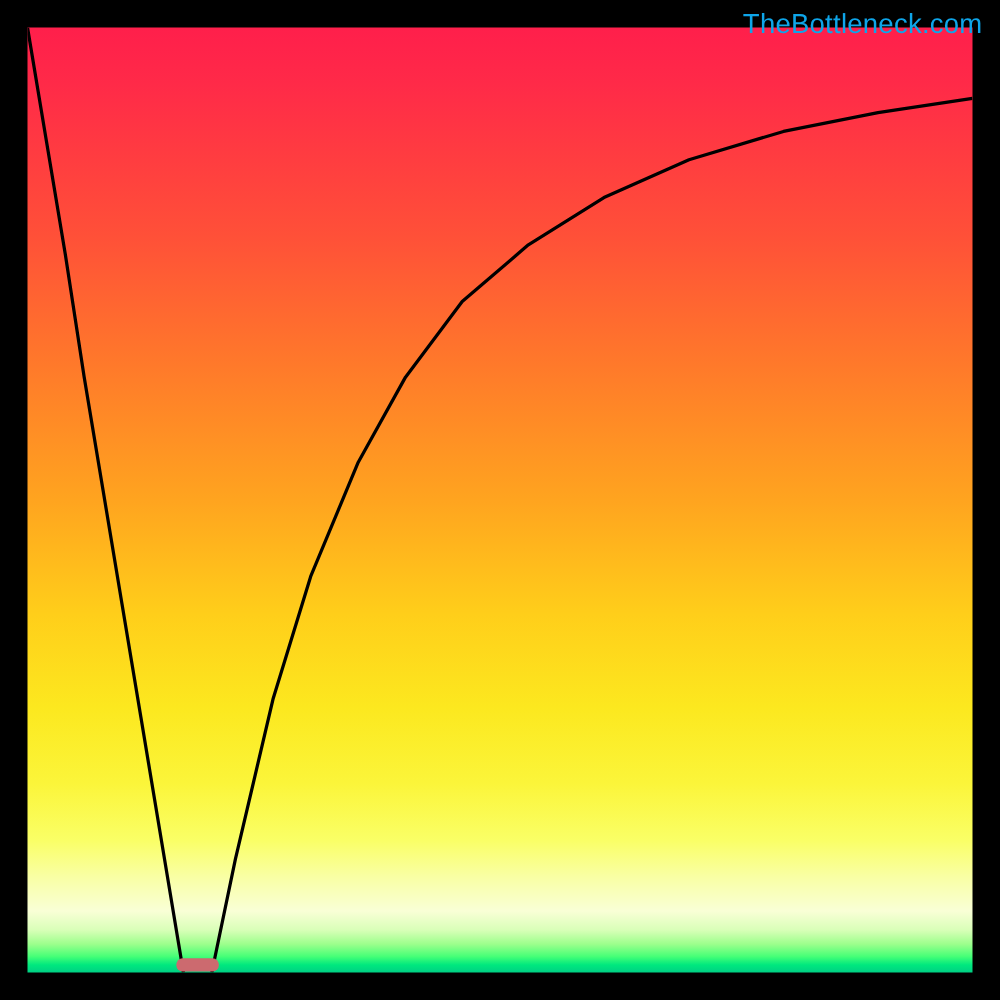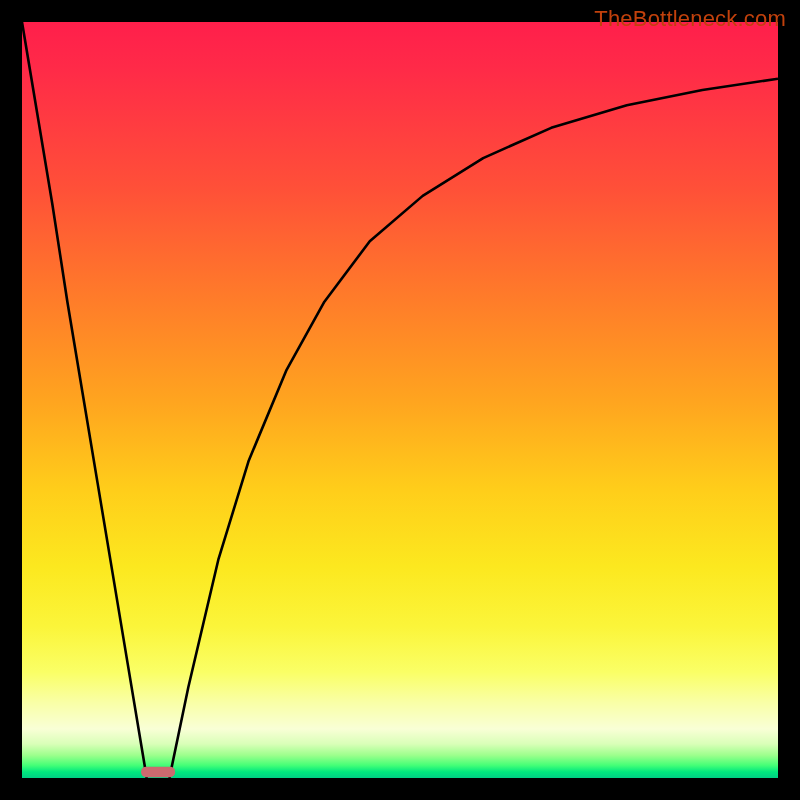--- a/index.html
+++ b/index.html
@@ -16,21 +16,21 @@
     width: 800px;
     height: 800px;
     background: #000;
   }
   .watermark {
     position: absolute;
     top: 6px;
     right: 14px;
     font-size: 22px;
     font-weight: 500;
-    color: #c2410c;
+    color: #0ea5e9;
     letter-spacing: 0.2px;
     z-index: 4;
   }
   .plot-outer {
     position: absolute;
     left: 22px;
     top: 22px;
     width: 756px;
     height: 756px;
     background: #000;

